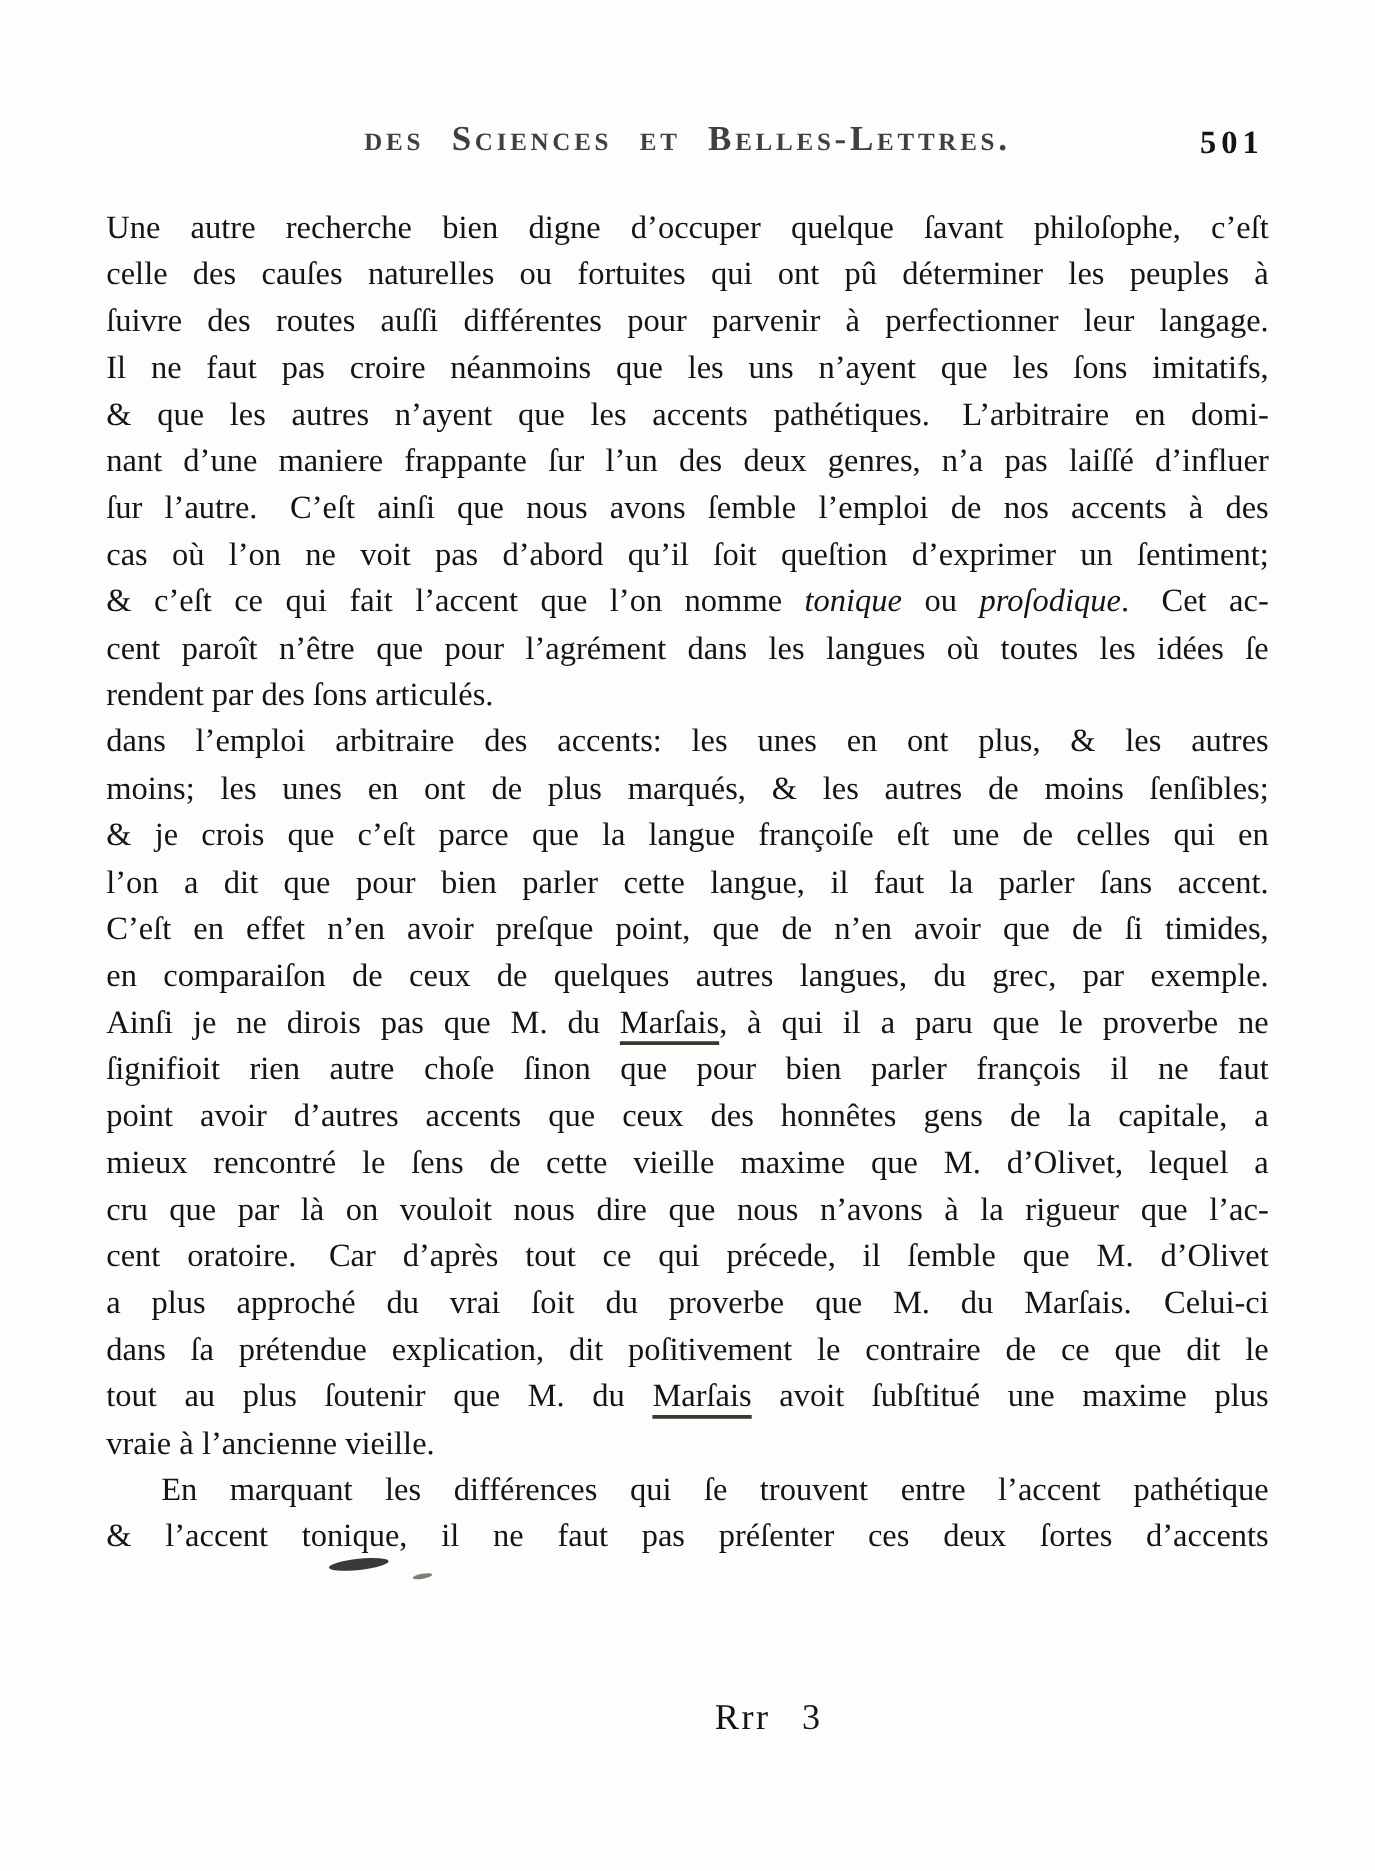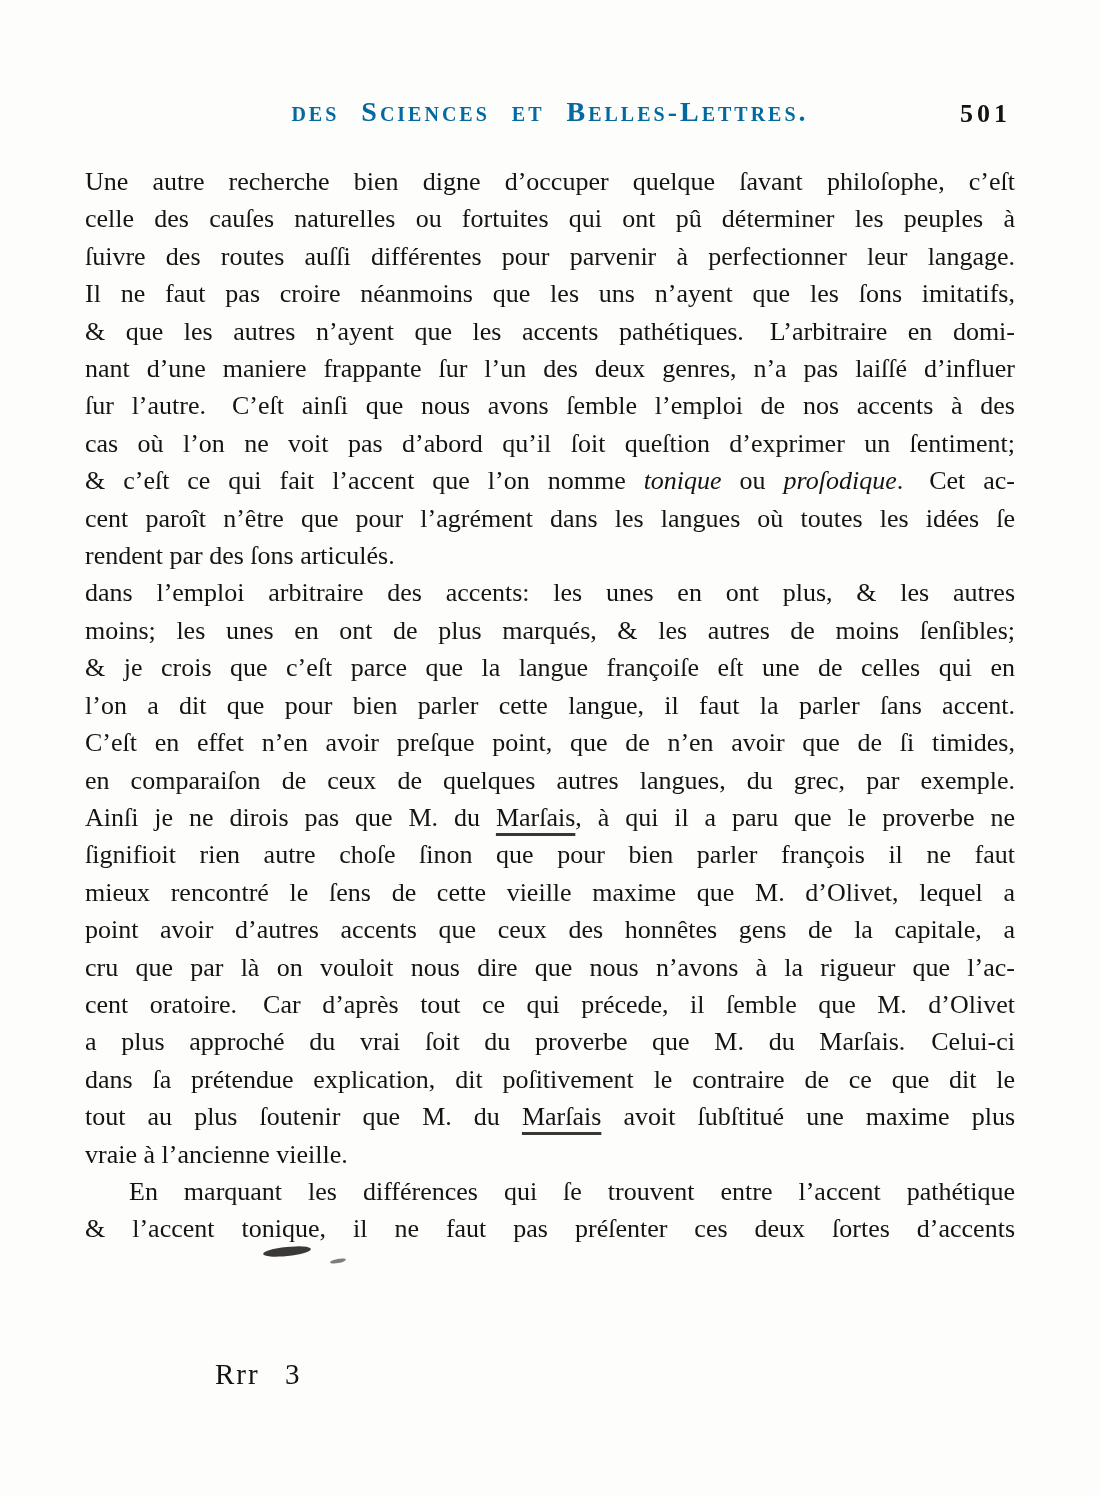--- a/index.html
+++ b/index.html
@@ -22,21 +22,21 @@
     width: 930px;
     height: 40px;
   }
   .header-title {
     text-align: center;
     font-variant: small-caps;
     font-size: 28px;
     font-weight: bold;
     letter-spacing: 3px;
     word-spacing: 12px;
-    color: #0369a1;
+    color: #404040;
   }
   .page-number {
     position: absolute;
     right: 4px;
     top: 3px;
     font-size: 26px;
     font-weight: bold;
     letter-spacing: 4px;
   }
 
@@ -65,21 +65,21 @@
     text-decoration-thickness: 3px;
     text-underline-offset: 7px;
     text-decoration-color: #3a3632;
   }
 
   .signature-line {
     position: absolute;
     top: 1358px;
     left: 85px;
     width: 930px;
-    text-align: left;
+    text-align: center;
     text-indent: 130px; 
     font-size: 29px;
     word-spacing: 16px;
     letter-spacing: 2px;
   }
 
   
   .ink-blot {
     position: absolute;
     left: 263px;
@@ -129,22 +129,22 @@
       </div>
       <div class="paragraph">
         <div class="line">dans l’emploi arbitraire des accents: les unes en ont plus, &amp; les autres</div>
         <div class="line">moins; les unes en ont de plus marqués, &amp; les autres de moins ſenſibles;</div>
         <div class="line">&amp; je crois que c’eſt parce que la langue françoiſe eſt une de celles qui en</div>
         <div class="line">l’on a dit que pour bien parler cette langue, il faut la parler ſans accent.</div>
         <div class="line">C’eſt en effet n’en avoir preſque point, que de n’en avoir que de ſi timides,</div>
         <div class="line">en comparaiſon de ceux de quelques autres langues, du grec, par exemple.</div>
         <div class="line">Ainſi je ne dirois pas que M. du <span class="pencil-underline">Marſais</span>, à qui il a paru que le proverbe ne</div>
         <div class="line">ſignifioit rien autre choſe ſinon que pour bien parler françois il ne faut</div>
+        <div class="line">point avoir d’autres accents que ceux des honnêtes gens de la capitale, a</div>
         <div class="line">mieux rencontré le ſens de cette vieille maxime que M. d’Olivet, lequel a</div>
-        <div class="line">point avoir d’autres accents que ceux des honnêtes gens de la capitale, a</div>
         <div class="line">cru que par là on vouloit nous dire que nous n’avons à la rigueur que l’ac-</div>
         <div class="line">cent oratoire. Car d’après tout ce qui précede, il ſemble que M. d’Olivet</div>
         <div class="line">a plus approché du vrai ſoit du proverbe que M. du Marſais. Celui-ci</div>
         <div class="line">dans ſa prétendue explication, dit poſitivement le contraire de ce que dit le</div>
         <div class="line">tout au plus ſoutenir que M. du <span class="pencil-underline">Marſais</span> avoit ſubſtitué une maxime plus</div>
         <div class="line short">vraie à l’ancienne vieille.</div>
       </div>
       <div class="paragraph">
         <div class="line indent">En marquant les différences qui ſe trouvent entre l’accent pathétique</div>
         <div class="line">&amp; l’accent tonique, il ne faut pas préſenter ces deux ſortes d’accents</div>

